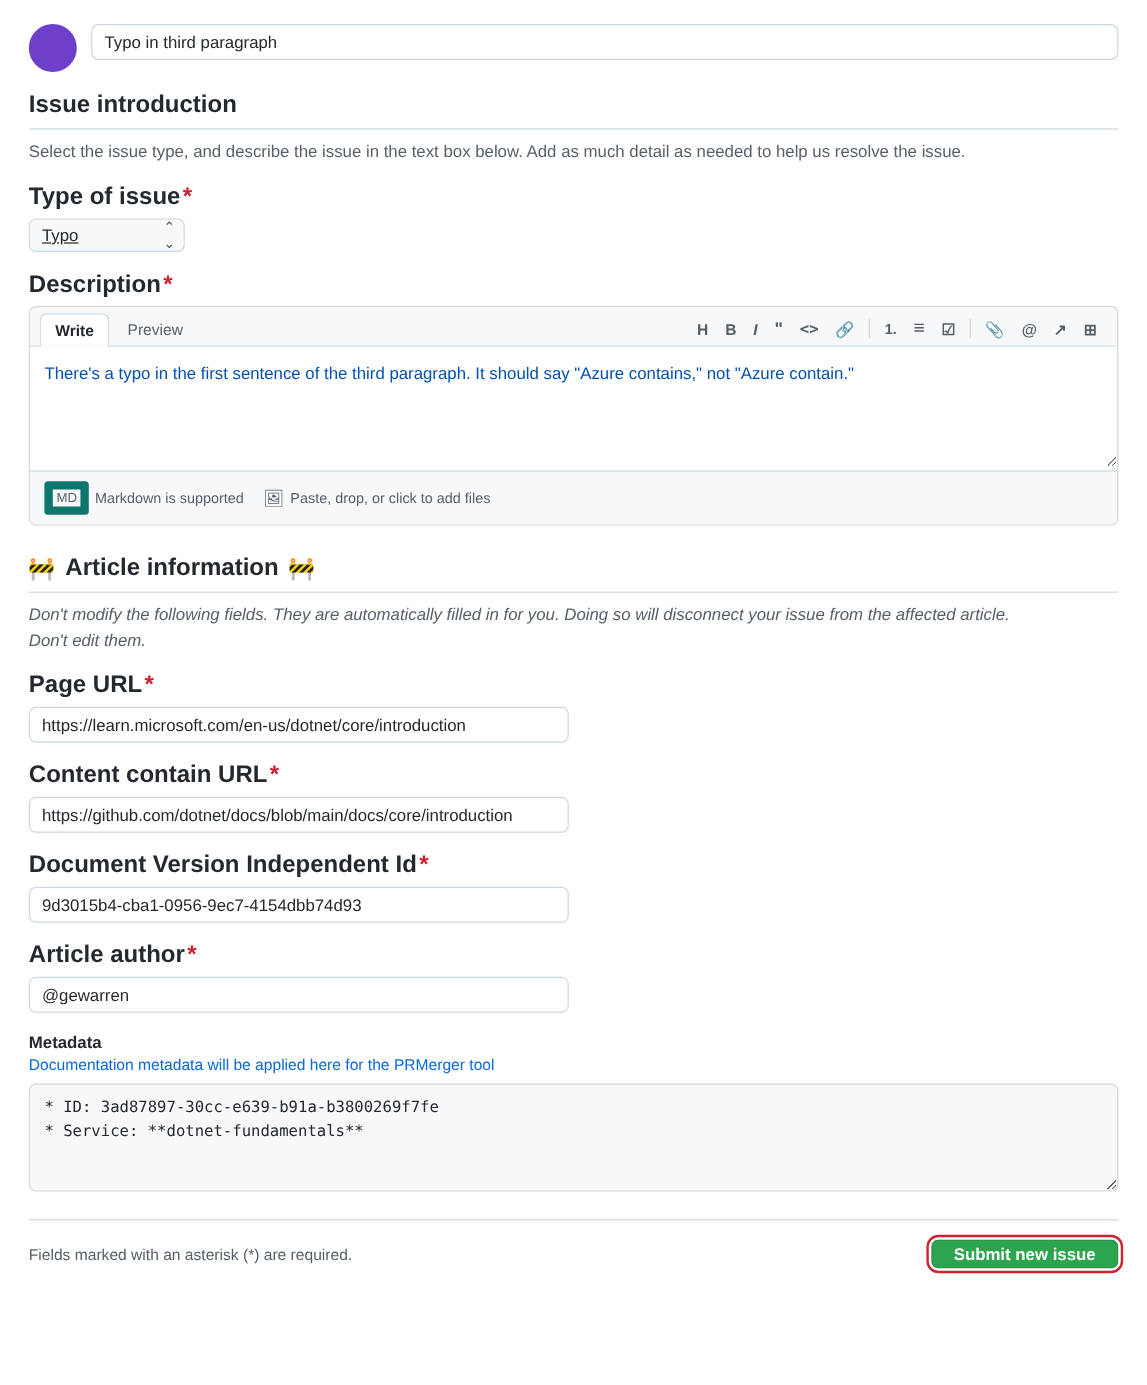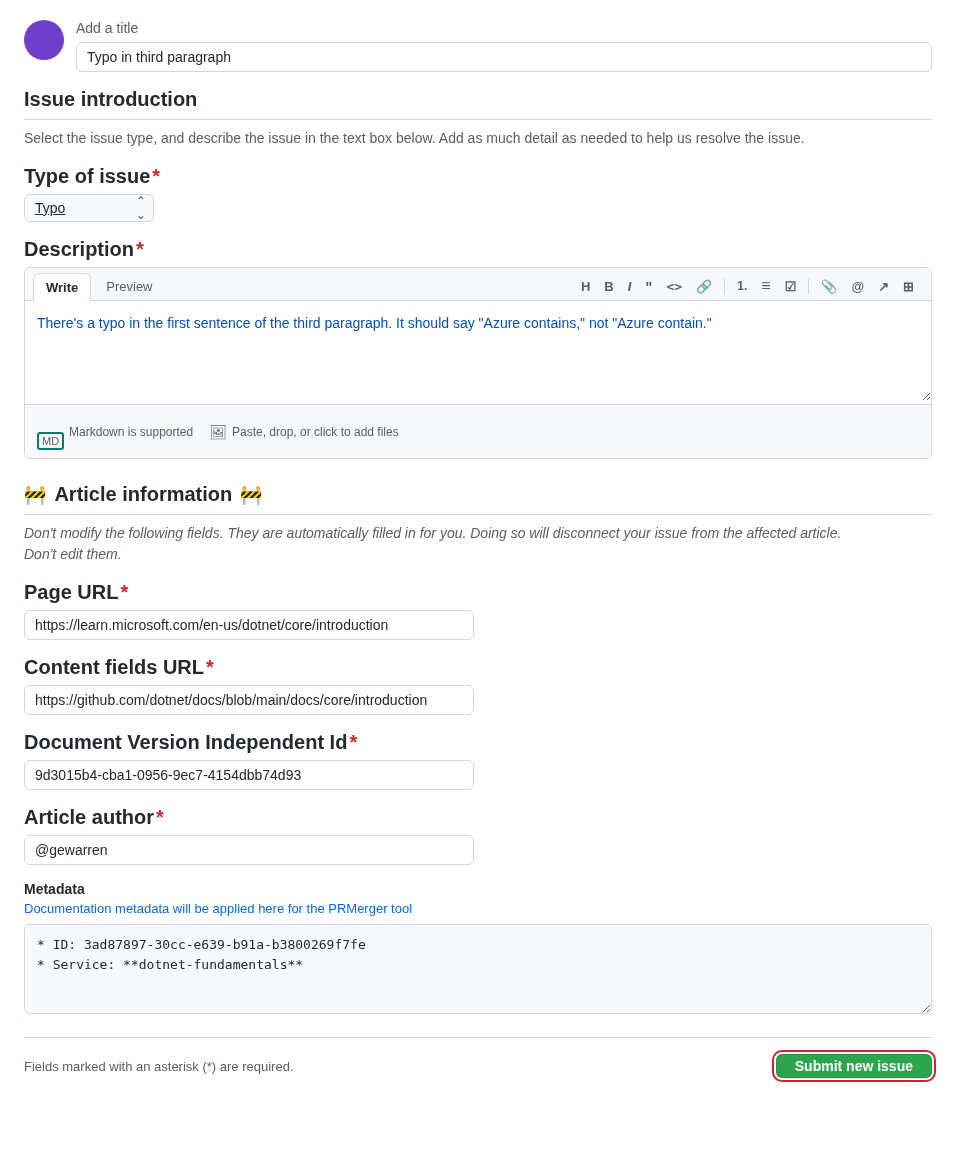--- a/index.html
+++ b/index.html
@@ -312,21 +312,20 @@
       justify-content: space-between;
       align-items: center;
     }
   </style>
 </head>
 <body>
 
 <div class="avatar-row">
   <div class="avatar"></div>
   <div class="title-section">
-    <div class="title-label">Add a title</div>
     <input type="text" class="title-input" value="Typo in third paragraph" style="">
   </div>
 </div>
 
 <div class="issue-info-section">
   <h2 class="section-header">Issue introduction</h2>
   <p class="section-desc">Select the issue type, and describe the issue in the text box below. Add as much detail as needed to help us resolve the issue.</p>
 
   <div class="field-group">
     <label class="field-label">
@@ -368,21 +367,21 @@
           <div class="toolbar-divider"></div>
           <button class="toolbar-btn">📎</button>
           <button class="toolbar-btn">@</button>
           <button class="toolbar-btn" style="font-size:13px;">↗</button>
           <button class="toolbar-btn" style="font-size:13px;">⊞</button>
         </div>
       </div>
       <textarea class="editor-textarea" style="">There's a typo in the first sentence of the third paragraph. It should say "Azure contains," not "Azure contain."</textarea>
       <div class="editor-footer">
         <div class="editor-footer-item">
-          <span style="font-size:11px; border:2px solid #0f766e; padding:1px 3px; border-radius:3px;margin-top:19px;">MD</span>
+          <span style="font-size:11px; border:7px solid #0f766e; padding:1px 3px; border-radius:3px;">MD</span>
           <span>Markdown is supported</span>
         </div>
         <div class="editor-footer-item">
           <span style="font-size:14px;">🖼</span>
           <span>Paste, drop, or click to add files</span>
         </div>
       </div>
     </div>
   </div>
 </div>
@@ -401,21 +400,21 @@
 
   <div class="field-group">
     <label class="field-label">
       <span>Page URL</span><span class="required-star">*</span>
     </label>
     <input type="text" class="text-input" value="https://learn.microsoft.com/en-us/dotnet/core/introduction" style="">
   </div>
 
   <div class="field-group">
     <label class="field-label">
-      <span>Content fields URL</span><span class="required-star">*</span>
+      <span>Content contain URL</span><span class="required-star">*</span>
     </label>
     <input type="text" class="text-input" value="https://github.com/dotnet/docs/blob/main/docs/core/introduction" style="">
   </div>
 
   <div class="field-group">
     <label class="field-label">
       <span>Document Version Independent Id</span><span class="required-star">*</span>
     </label>
     <input type="text" class="text-input" value="9d3015b4-cba1-0956-9ec7-4154dbb74d93" style="">
   </div>

